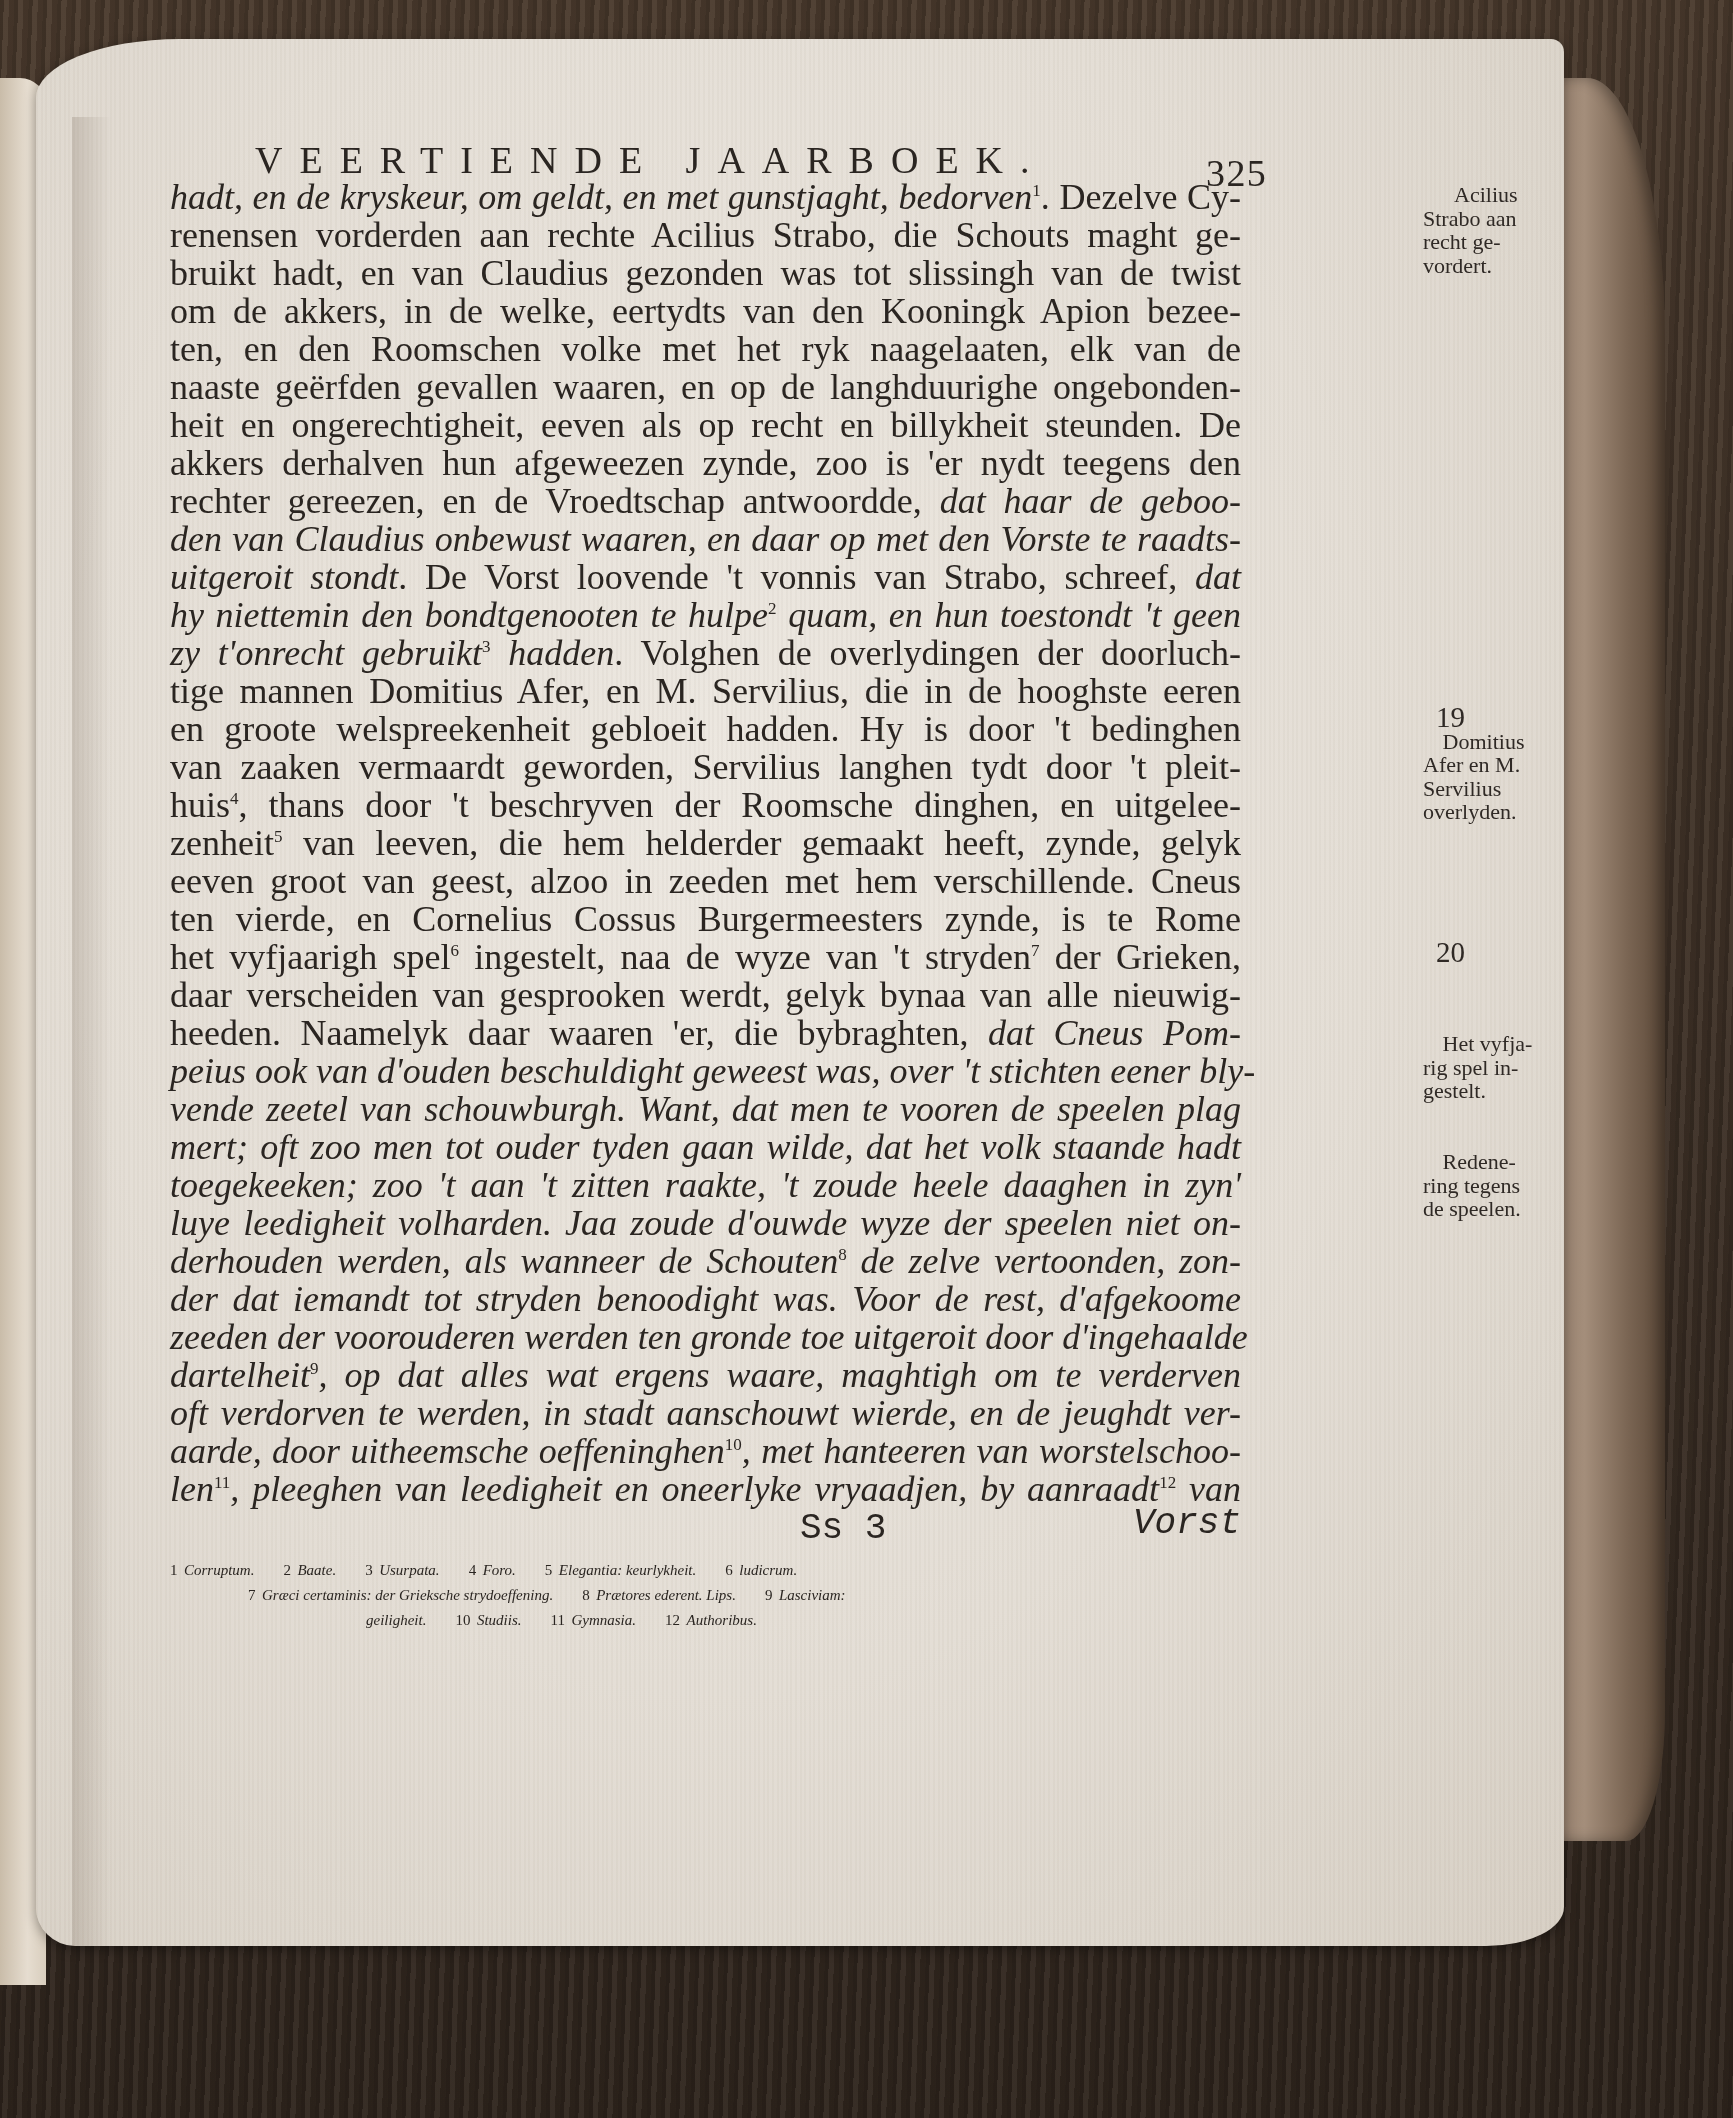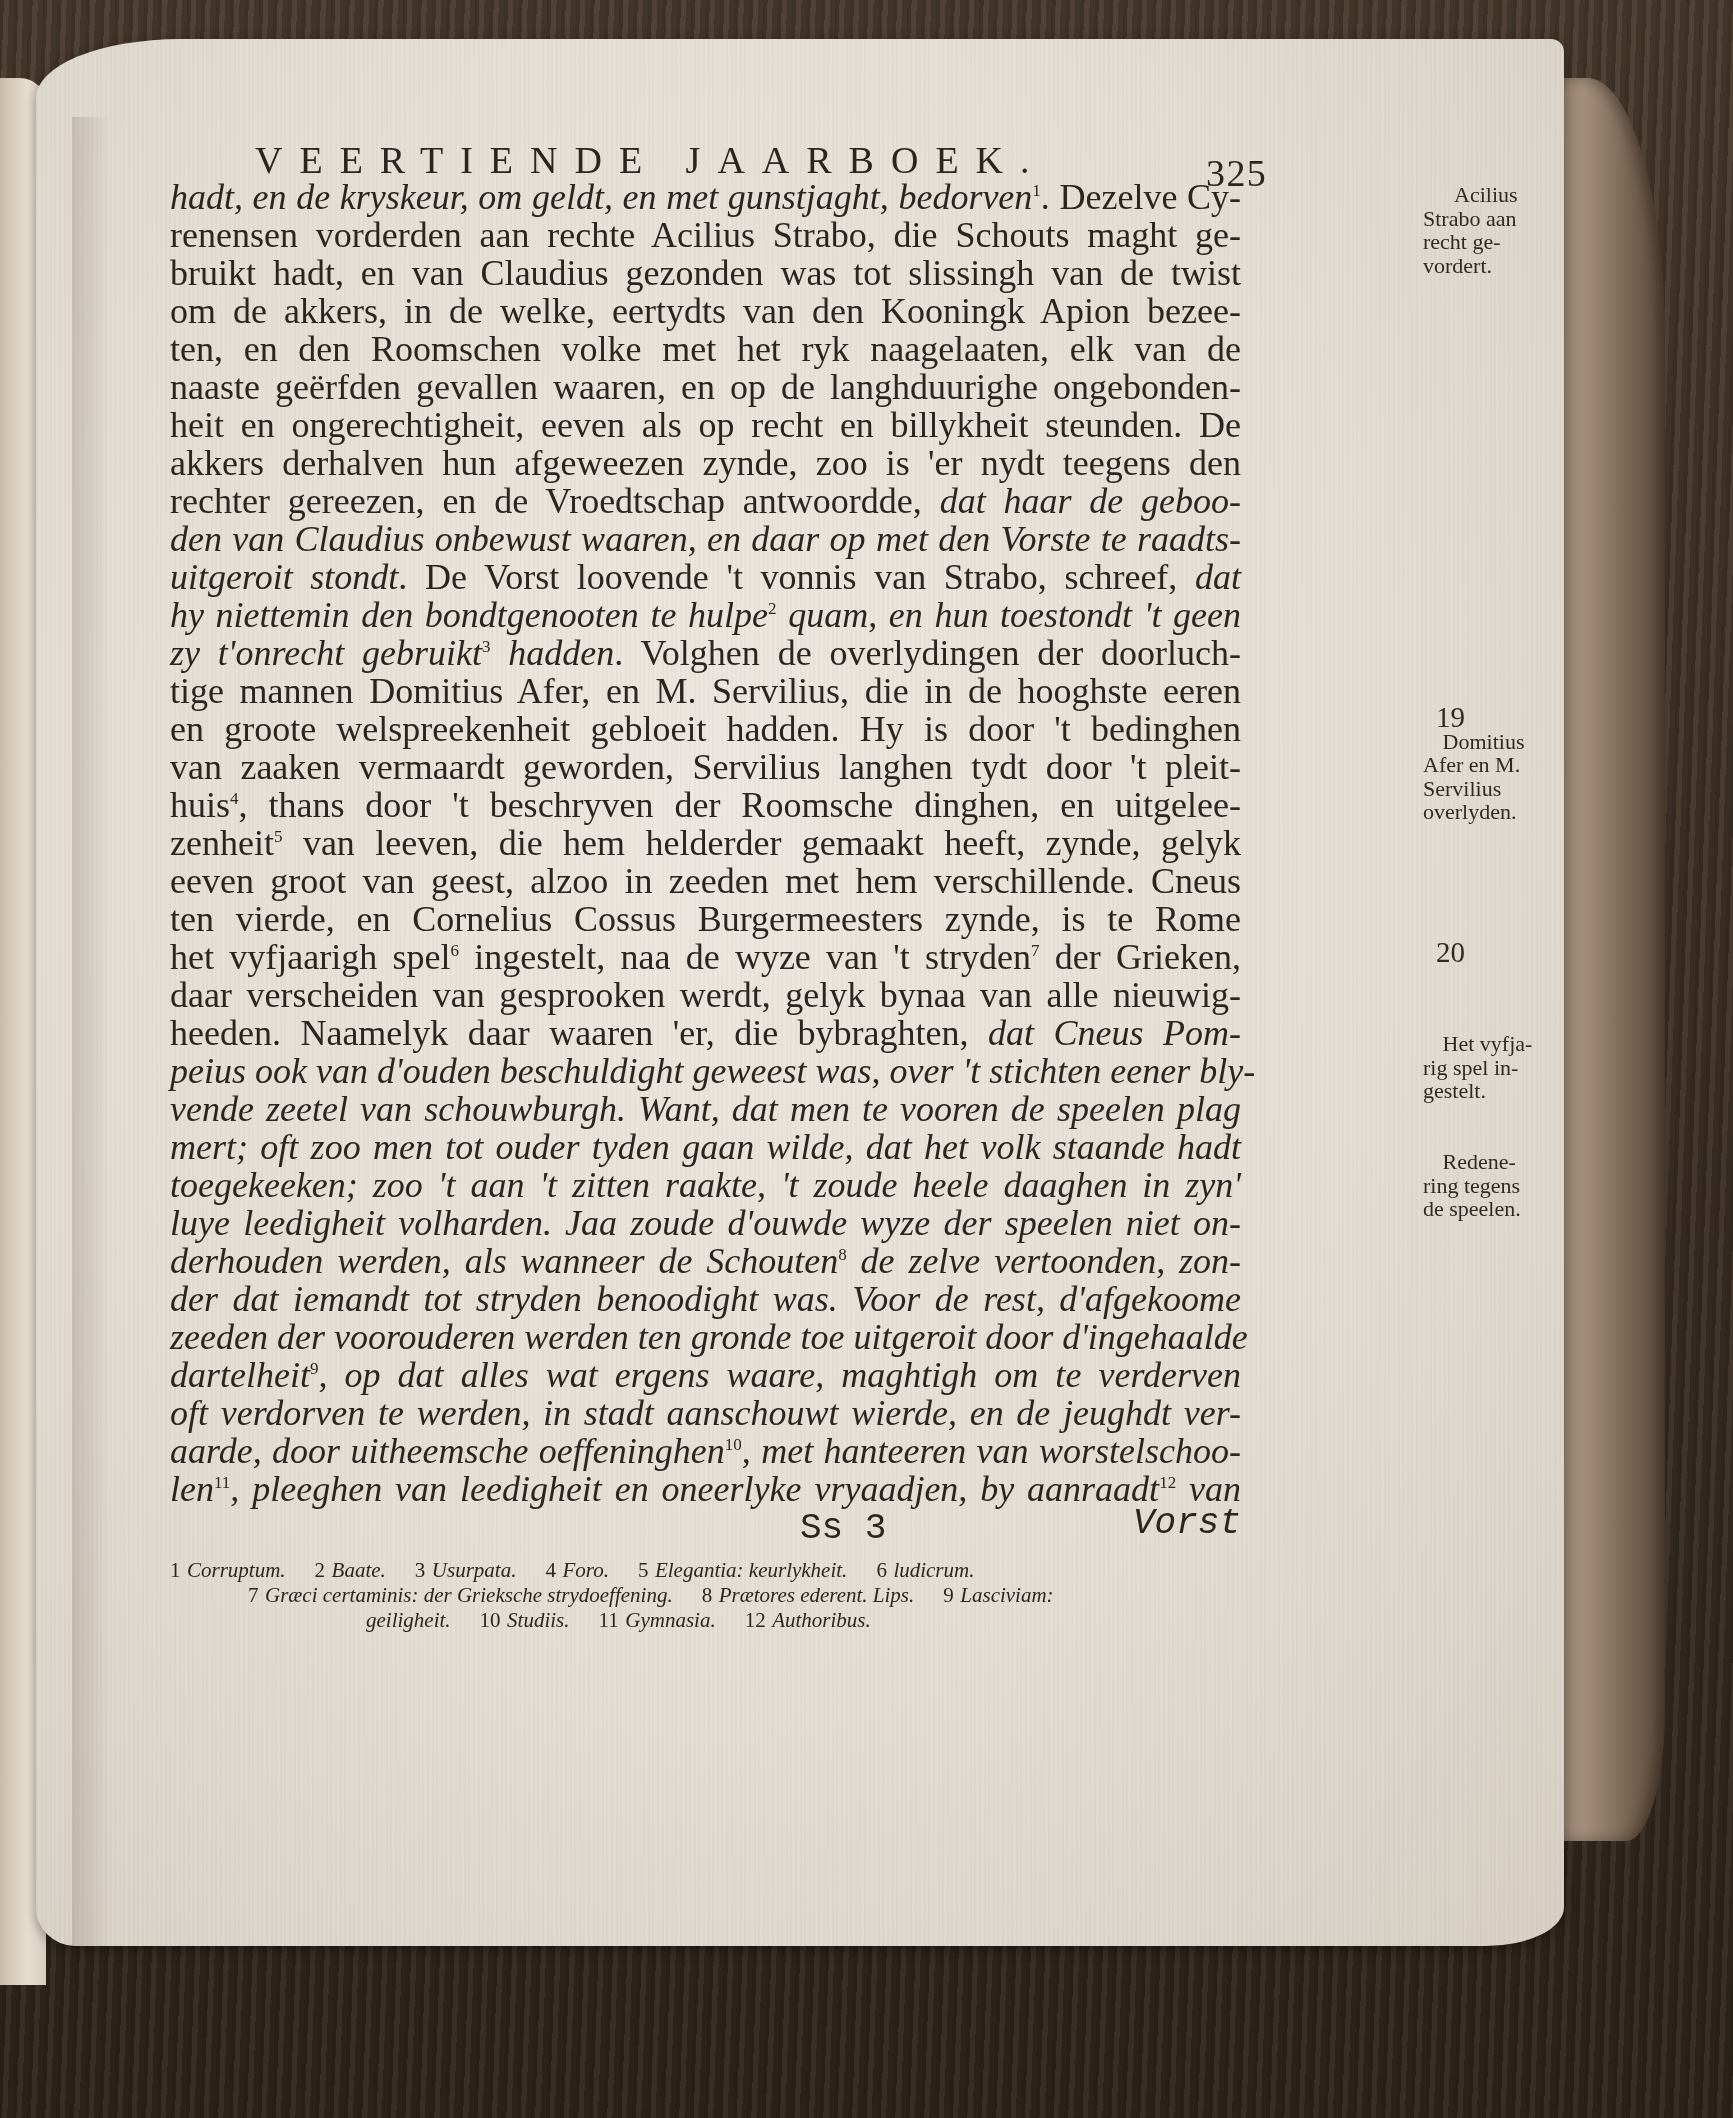--- a/index.html
+++ b/index.html
@@ -64,21 +64,21 @@
     }
     .note { position:absolute; left:9px; width:157px; }
     .note .num { font-size:29px; padding-left:13px; }
     .signature-line {
       position:relative; height:46px; font-family:Liberation Mono, monospace; font-size:36px;
     }
     .signature-line .sig { position:absolute; left:630px; top:0; }
     .signature-line .catch { position:absolute; right:0; top:-5.2px; font-style:italic;text-align:center; }
     .footnotes {
       font-family:"Liberation Serif", serif; font-style:italic;
-      font-size:21px; line-height:25px; margin-top:3.9px;
+      font-size:15px; line-height:25px; margin-top:3.9px;
     }
     .fn-row { white-space:nowrap; }
     .fn { margin-right:29px; }
     .fn .n { font-style:normal; margin-right:6.5px; }
   </style>
 </head>
 <body>
 
 <div></div>
 <div class="left-page"></div>

